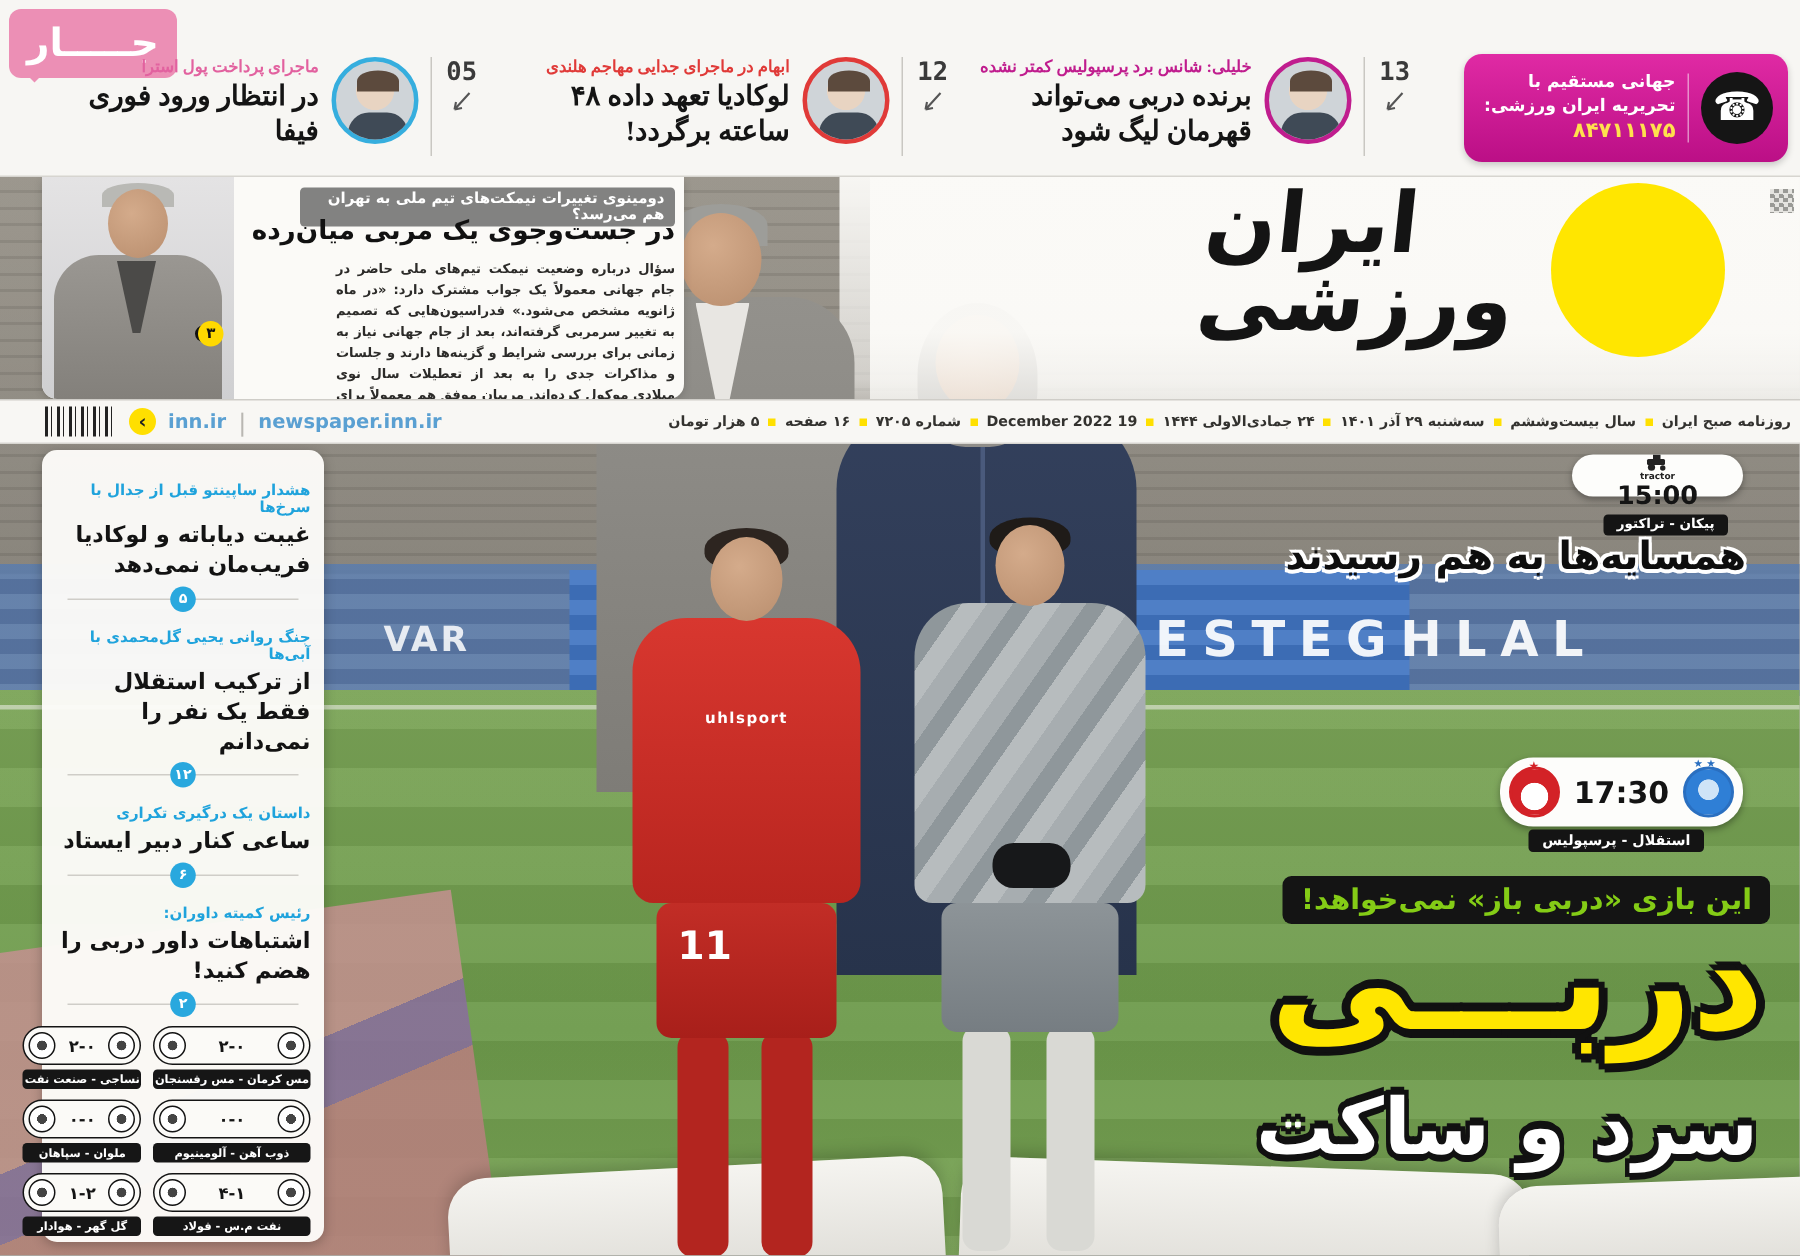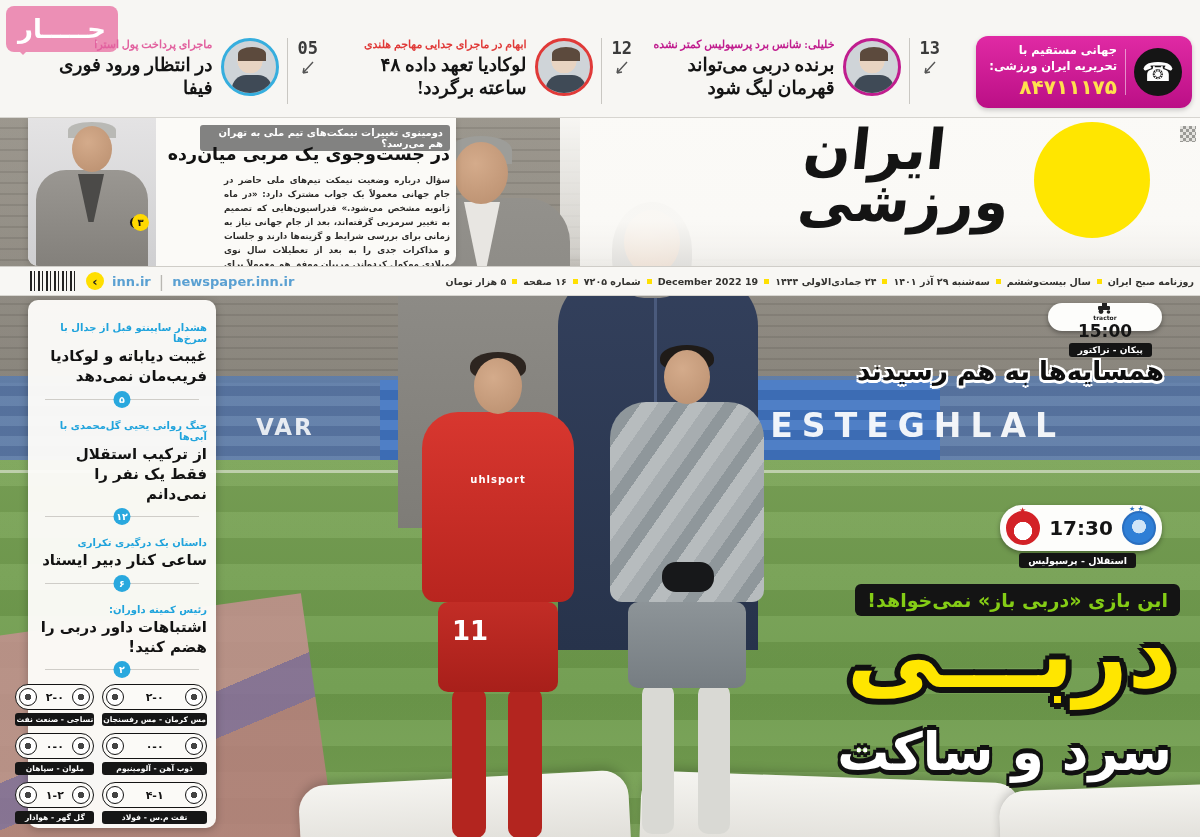--- a/index.html
+++ b/index.html
@@ -87,21 +87,21 @@
                 align-items:center; justify-content:center; }
   .corner-tab::after { content:""; position:absolute; left:10px; bottom:-10px; border:7px solid transparent;
                 border-top-color:#ec8fb5; }
   .contact { position:absolute; right:8px; top:36px; width:216px; height:72px; border-radius:12px;
              background:linear-gradient(180deg,#e02aa4,#bb0f86); display:flex; align-items:center;
              padding:6px 10px; gap:8px; box-shadow:0 2px 5px rgba(0,0,0,.2); }
   .phone-circle { width:48px; height:48px; border-radius:50%; background:#151515; color:#fff;
              display:flex; align-items:center; justify-content:center; font-size:26px; flex:0 0 auto; }
   .contact .vline { width:1px; height:46px; background:rgba(255,255,255,.5); }
   .contact .txt { color:#fff; font-size:11.5px; font-weight:bold; line-height:1.35; text-align:right; }
-  .contact .num { color:#ffe14d; font-size:20px; font-weight:bold; direction:ltr; letter-spacing:1px; }
+  .contact .num { color:#ffe14d; font-size:14px; font-weight:bold; direction:ltr; letter-spacing:1px; }
 
   .tophead { position:absolute; top:38px; height:72px; display:flex; gap:8px; align-items:flex-start; }
   .tophead .pagenum { display:flex; flex-direction:column; align-items:center; gap:2px;
              color:#3a3a3a; font-family:"DejaVu Sans Mono",monospace; font-size:17px; font-weight:bold;
              border-left:1px solid #c9c7c2; padding:0 8px 0 10px; height:66px; }
   .tophead .avatar { width:58px; height:58px; border-radius:50%; border:3px solid; flex:0 0 auto;
              background:radial-gradient(circle at 50% 38%,#e8d4c2 0 30%,#cfd4d8 31%); position:relative; overflow:hidden; }
   .tophead .avatar::before { content:""; position:absolute; left:14px; top:6px; width:28px; height:14px;
              border-radius:50% 50% 0 0; background:#5c4a3d; }
   .tophead .avatar::after { content:""; position:absolute; left:8px; top:34px; width:40px; height:26px;

